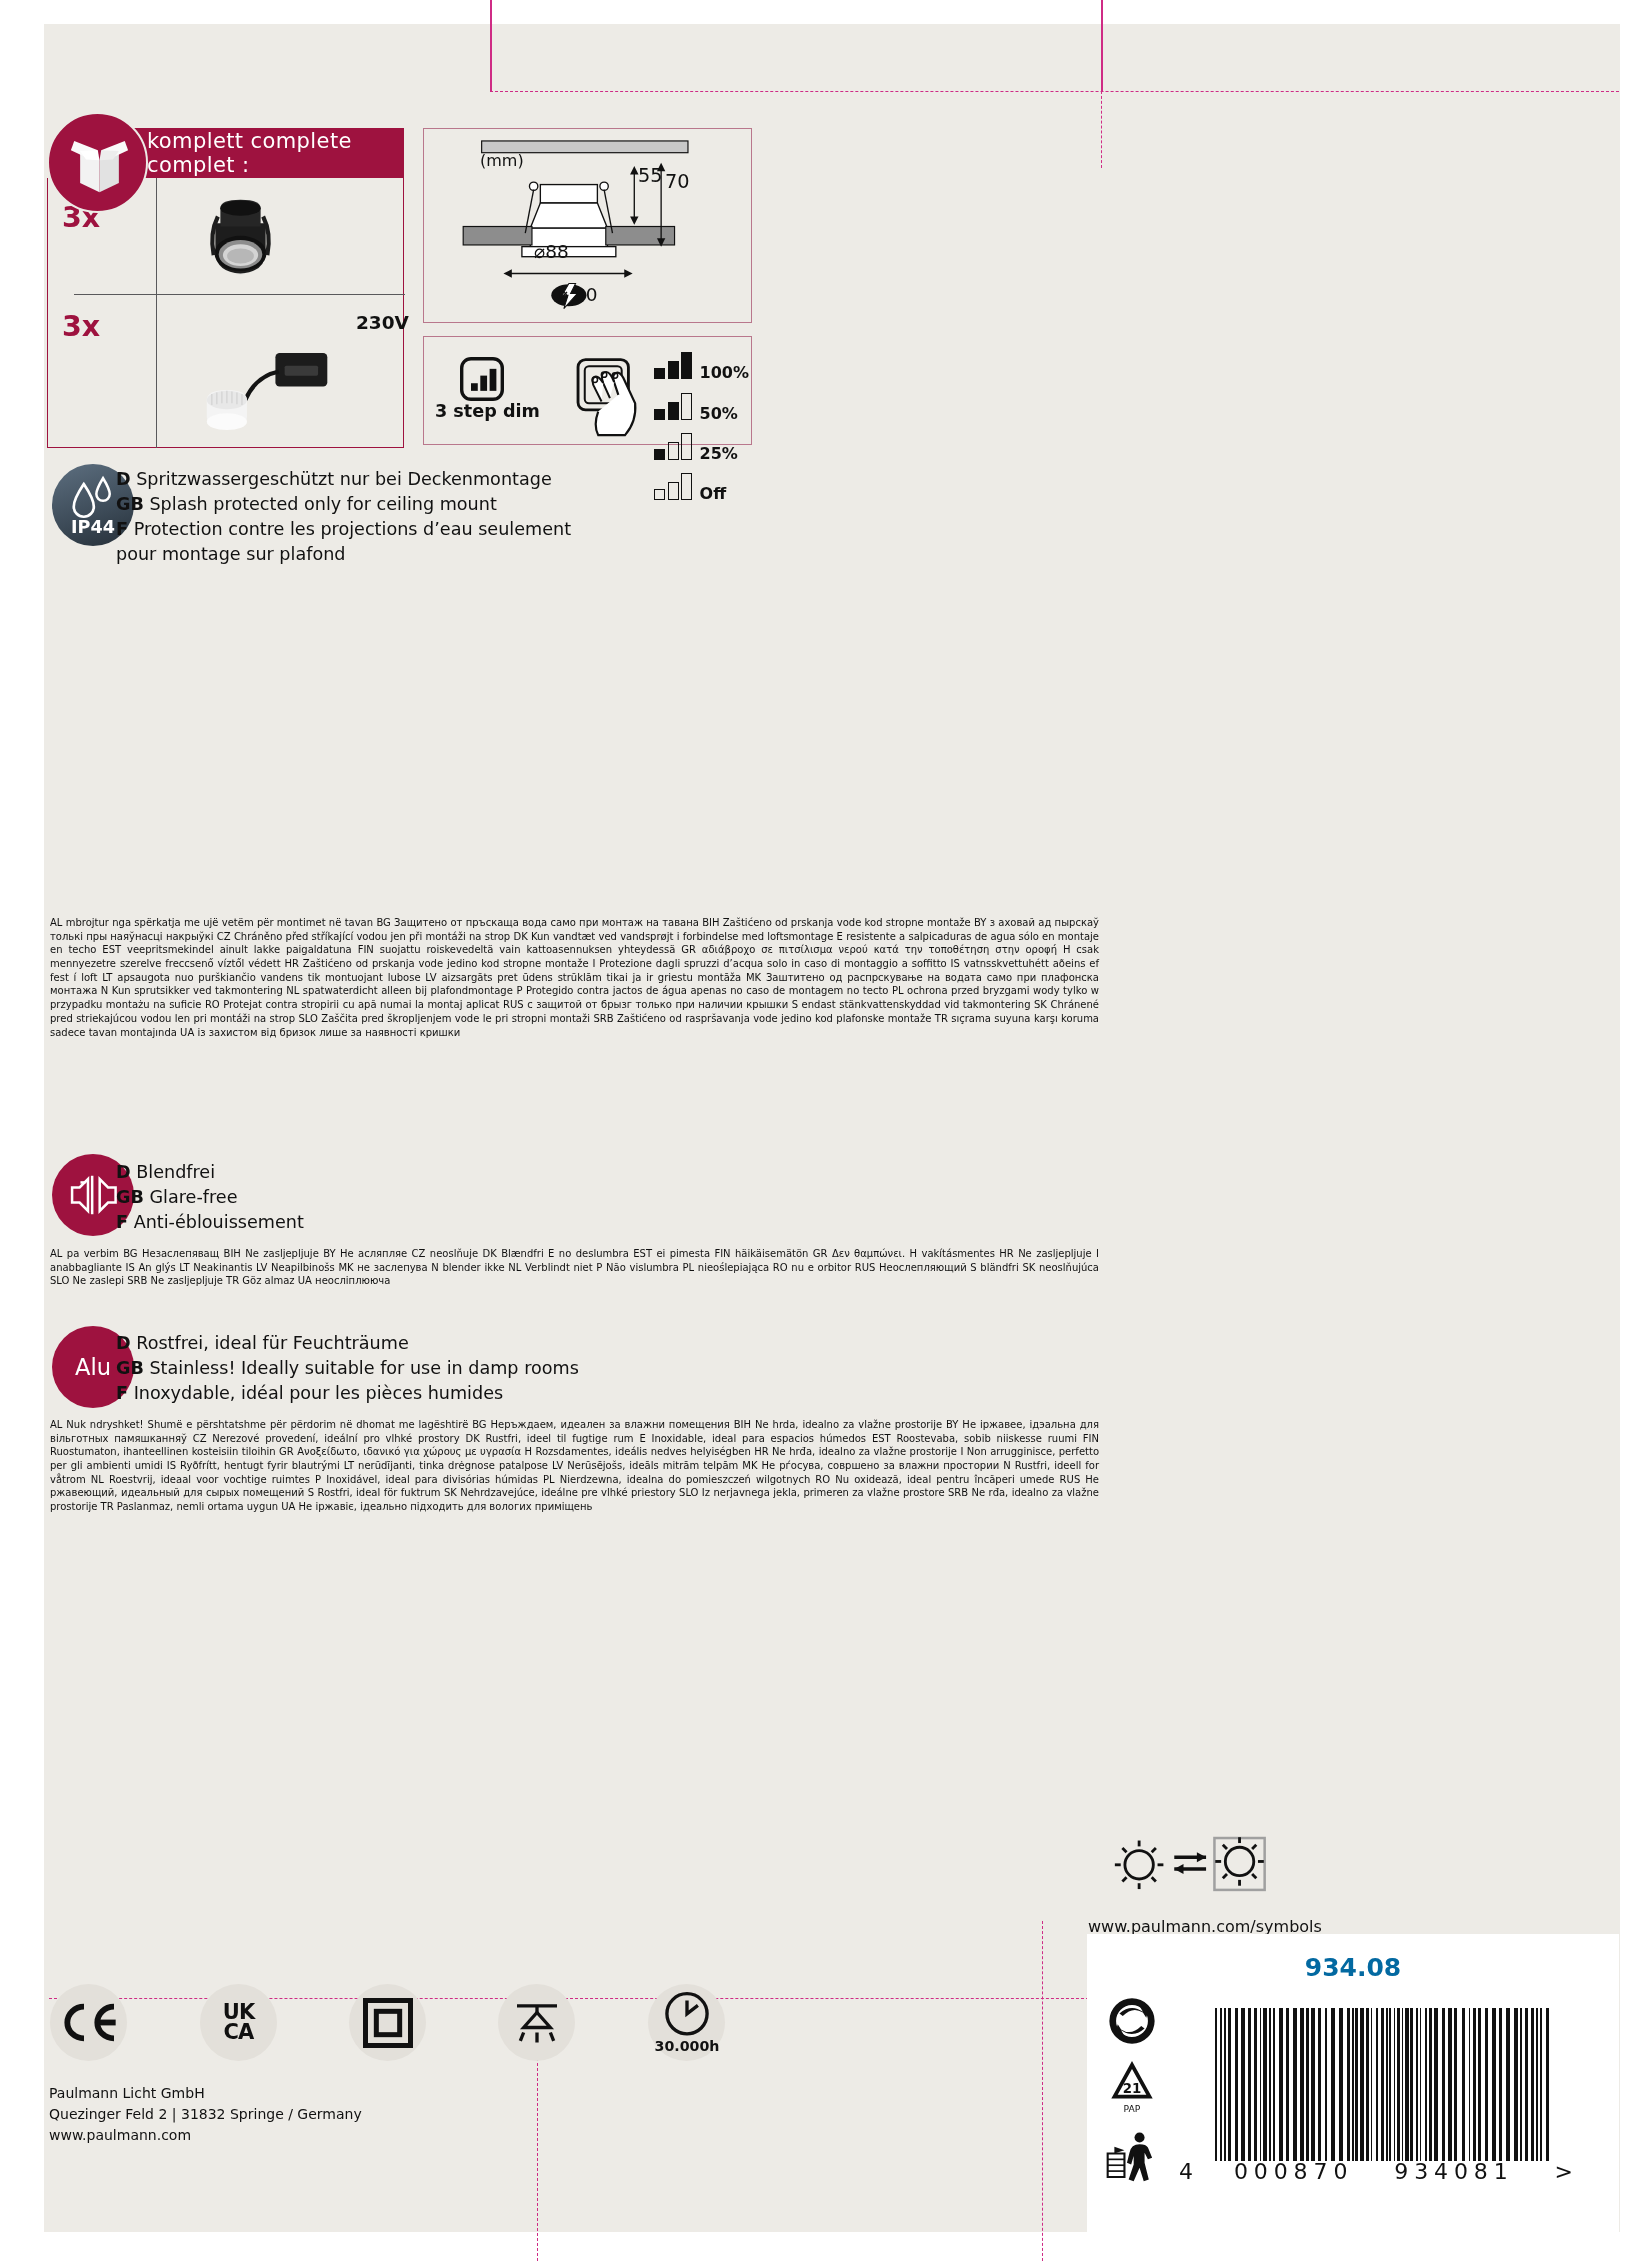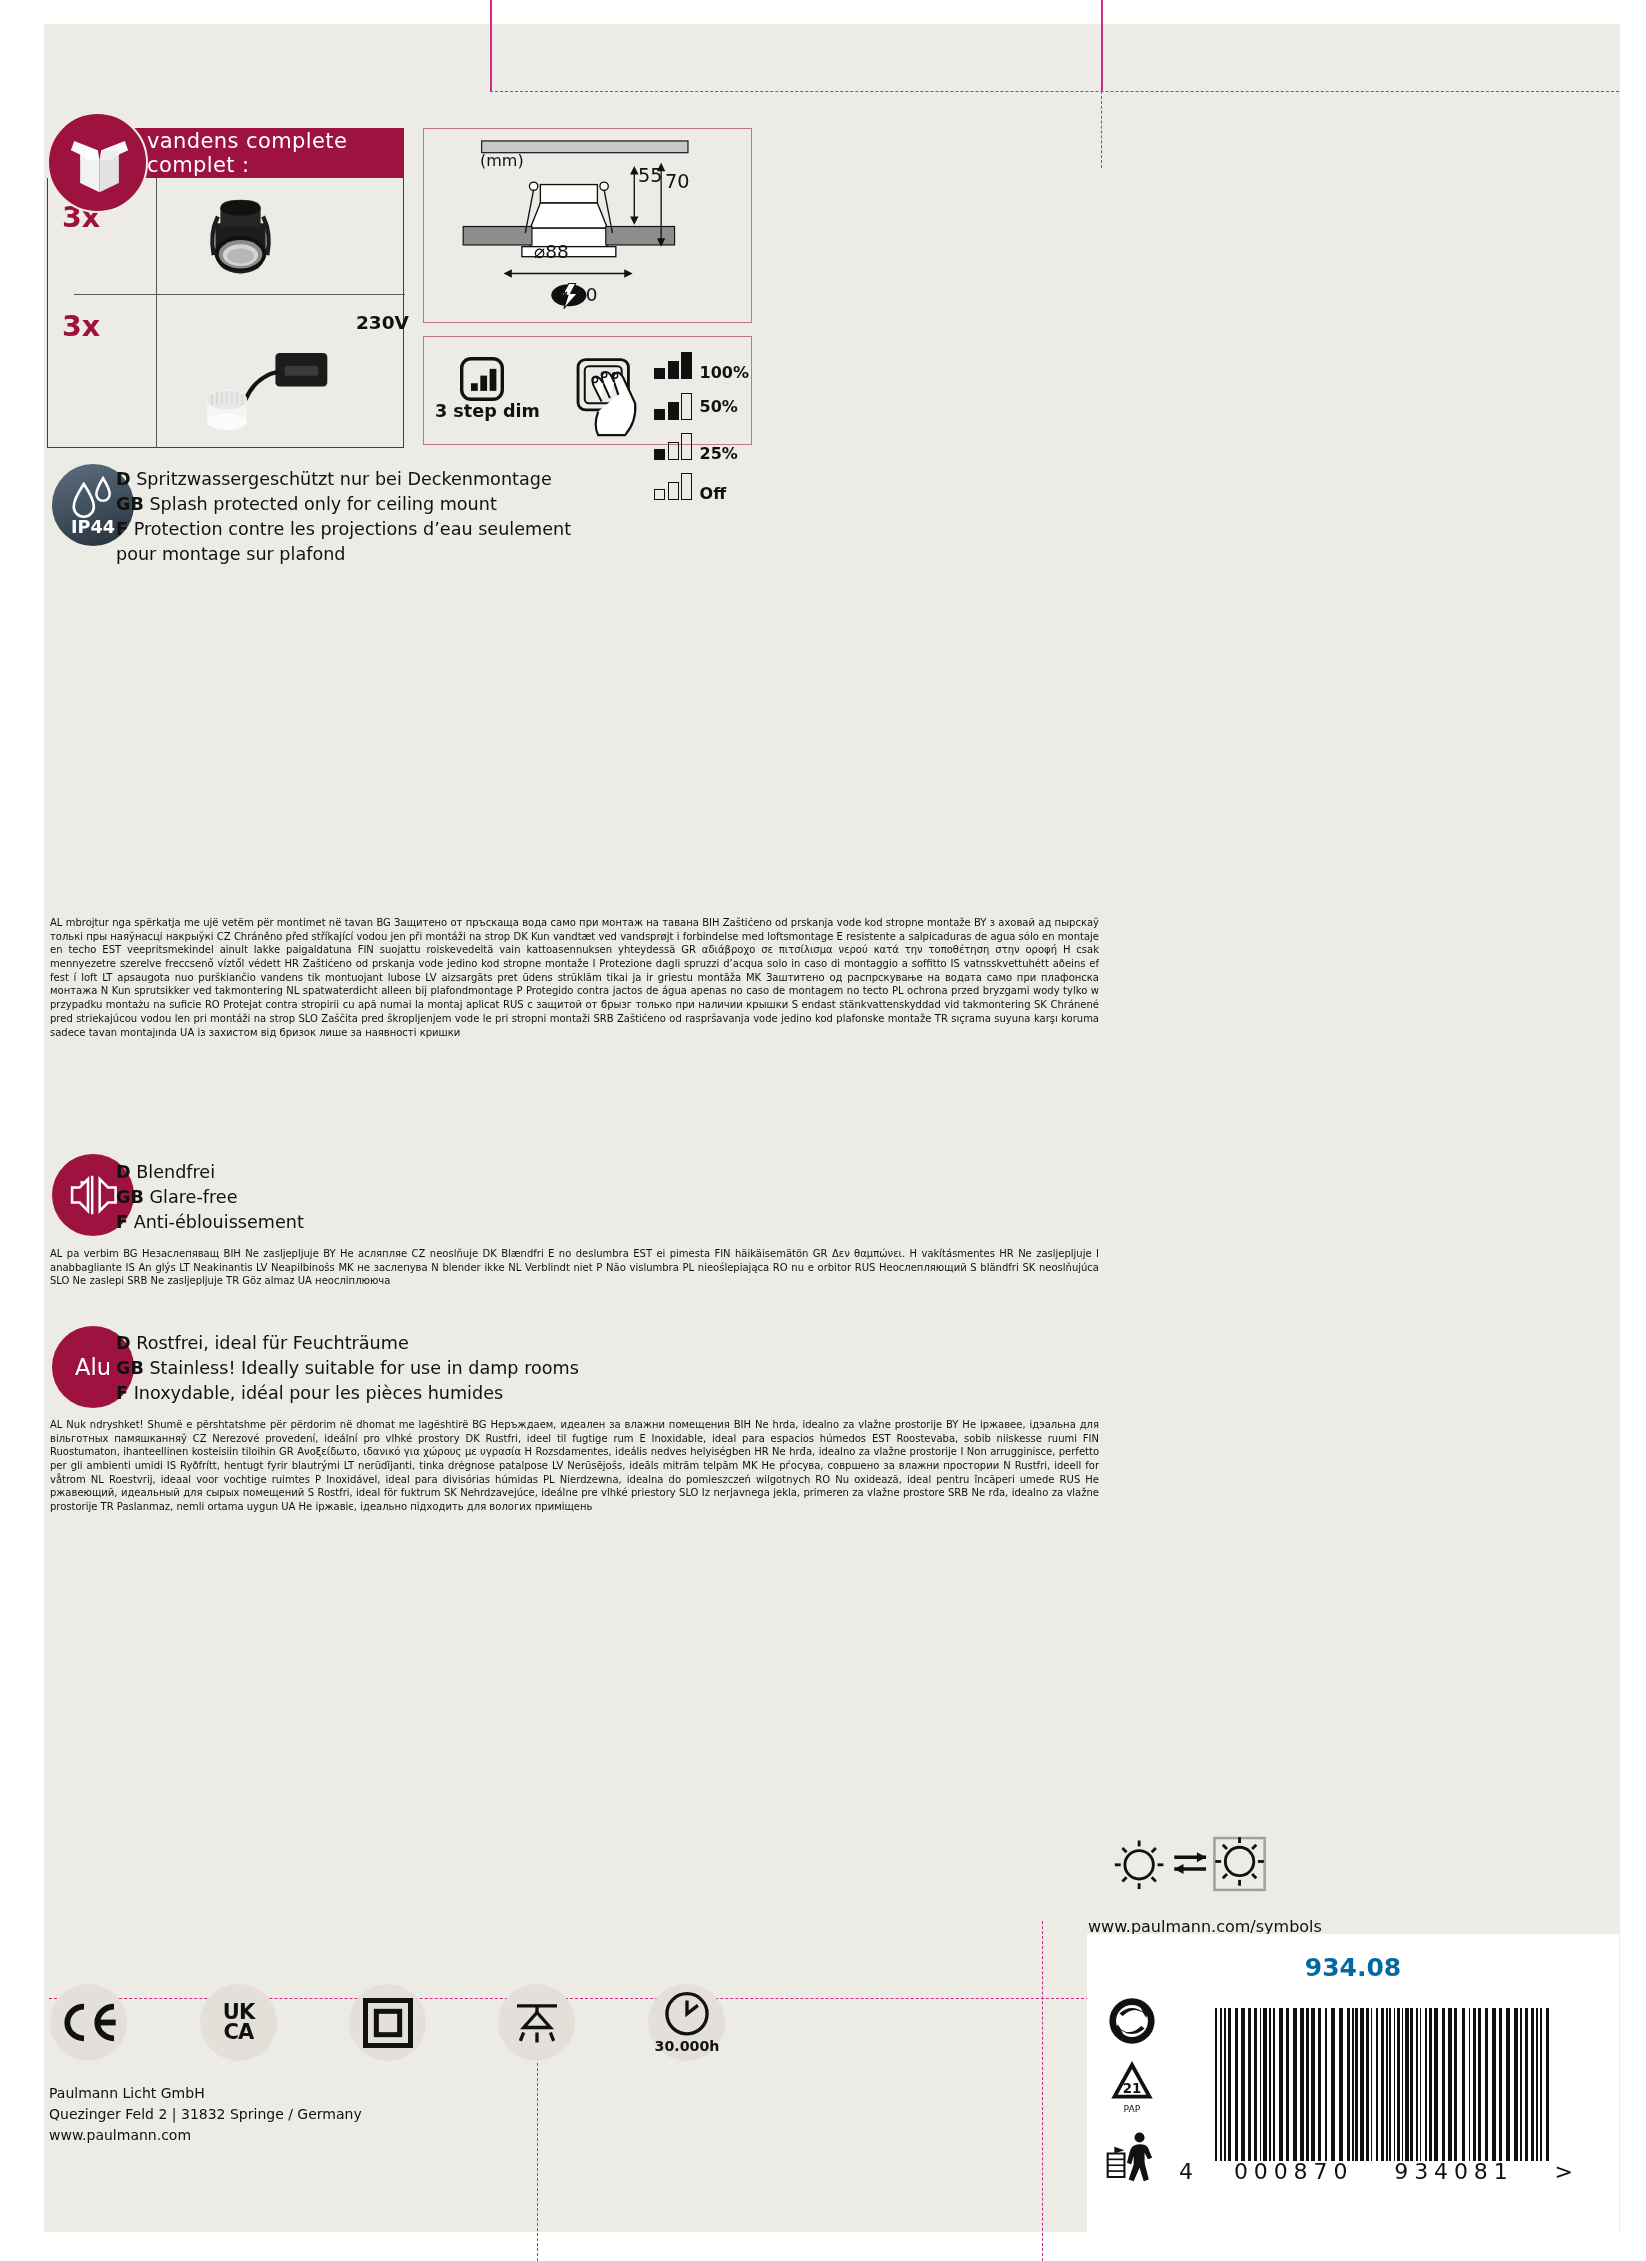--- a/index.html
+++ b/index.html
@@ -175,21 +175,21 @@
       <polygon points="37,44 60,55 60,93 37,82"></polygon>
       <polygon points="60,55 83,44 83,82 60,93" fill="#e2e2e2"></polygon>
       <polygon points="30,32 58,43 47,53 26,43" fill="#fafafa"></polygon>
       <polygon points="90,32 62,43 73,53 94,43" fill="#fafafa"></polygon>
       <polygon points="37,44 58,43 60,55 44,54" fill="#ffffff"></polygon>
       <polygon points="83,44 62,43 60,55 76,54" fill="#ededed"></polygon>
     </g>
   </svg>
 </div>
 <div id="banner">
-  <span id="banner-text">vandens  complete  complet :</span>
+  <span id="banner-text">komplett  complete  complet :</span>
 </div>
 
 <div id="contents-box"></div>
 <div class="divider-v" style="left:156px;top:178px;height:270px;"></div>
 <div class="divider-h" style="left:74px;top:294px;width:331px;"></div>
 
 <div class="qty-label" style="left:62px;top:201px;">3x</div>
 <div class="qty-label" style="left:62px;top:310px;">3x</div>
 <div class="volt-label" style="left:356px;top:312px;">230V</div>
 
@@ -295,21 +295,21 @@
 </div>
 
 <div class="dim-level-row" style="left:654px;top:352px;">
   <span class="bars">
     <span class="bar f" style="width:11px;height:11px;"></span>
     <span class="bar f" style="width:11px;height:18.5px;"></span>
     <span class="bar f" style="width:11px;height:27px;"></span>
   </span>
   <span class="dim-level-label">100%</span>
 </div>
-<div class="dim-level-row" style="left:654px;top:393px;align-items:center;">
+<div class="dim-level-row" style="left:654px;top:393px;">
   <span class="bars">
     <span class="bar f" style="width:11px;height:11px;"></span>
     <span class="bar f" style="width:11px;height:18.5px;"></span>
     <span class="bar" style="width:11px;height:27px;"></span>
   </span>
   <span class="dim-level-label">50%</span>
 </div>
 <div class="dim-level-row" style="left:654px;top:433px;">
   <span class="bars">
     <span class="bar f" style="width:11px;height:11px;"></span>

